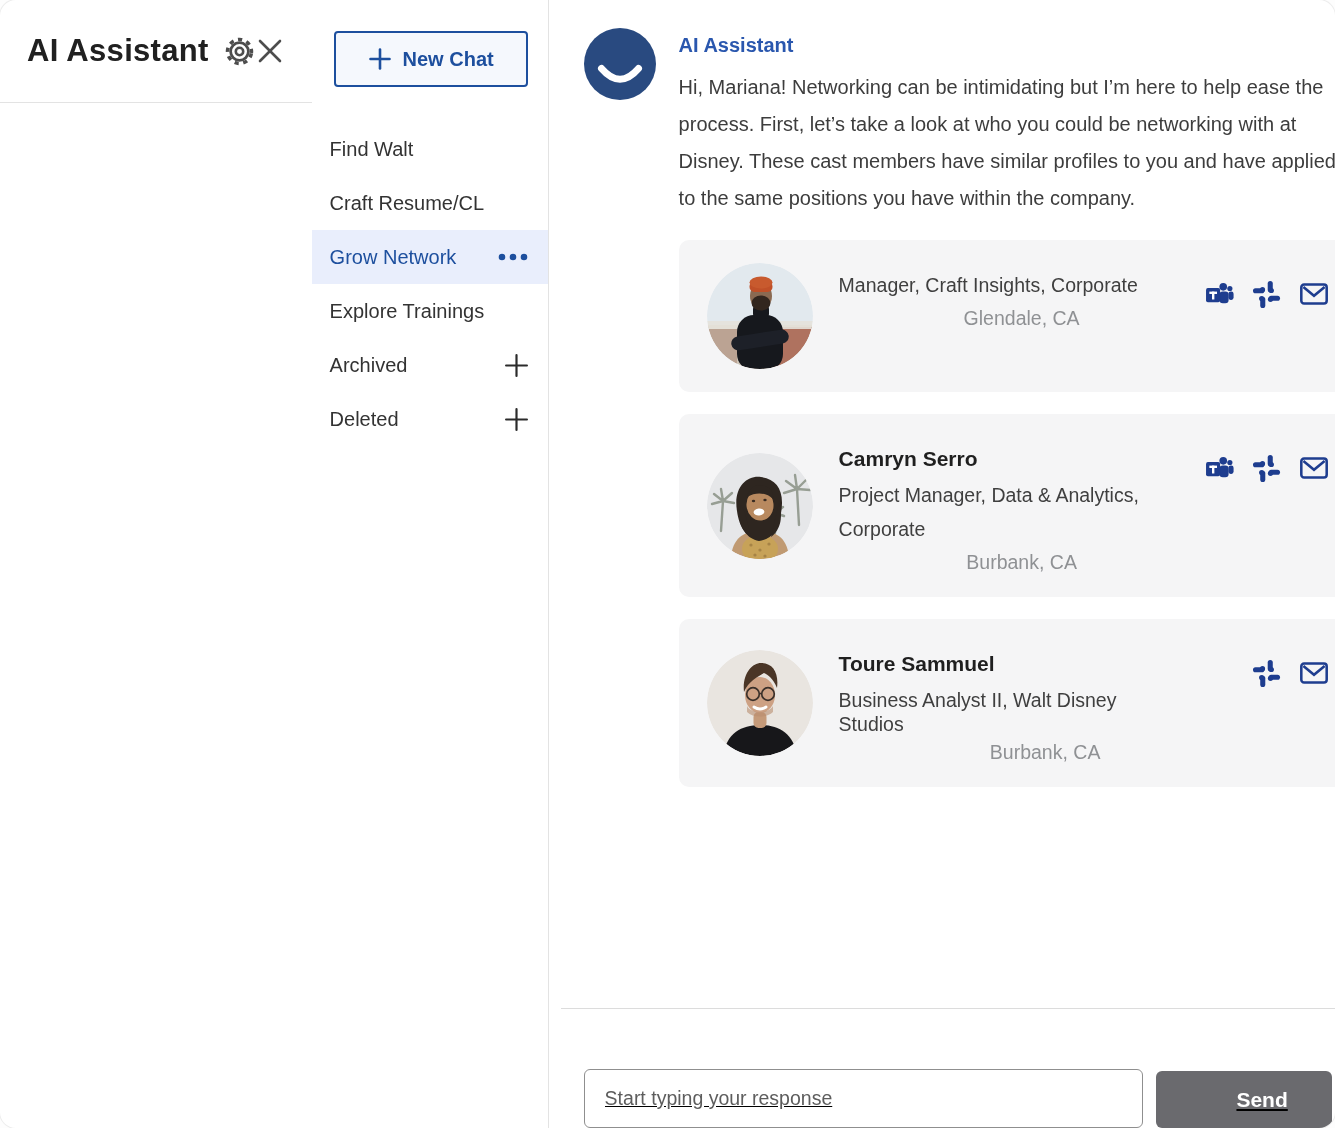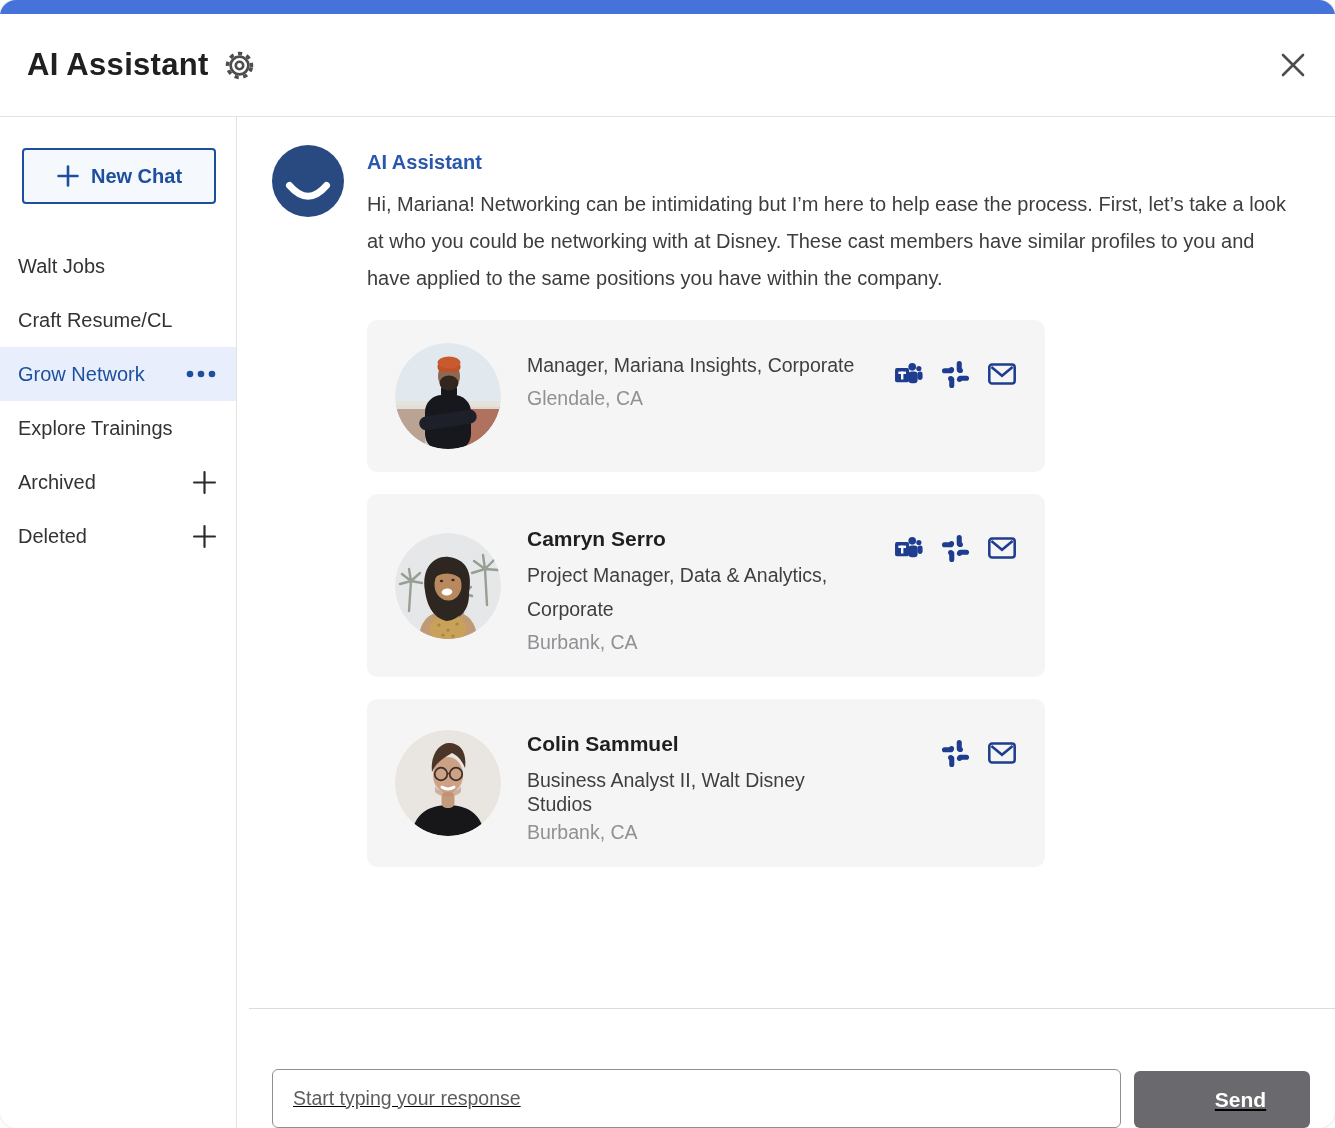--- a/index.html
+++ b/index.html
@@ -1,18 +1,18 @@
 <!DOCTYPE html>
 <html><head>
 <meta charset="utf-8">
 <style>
   html,body{margin:0;padding:0;background:#fdfdfd;}
   *{box-sizing:border-box;font-family:"Liberation Sans", sans-serif;}
   .window{width:1335px;height:1128px;background:#fff;border-radius:16px;overflow:hidden;
-    display:flex;flex-direction:column;box-shadow:0 0 0 1px #ededed;}
+    display:flex;box-shadow:0 0 0 1px #ededed;}
   .topbar{height:14px;background:#4573d9;flex:0 0 auto;}
   .header{height:103px;flex:0 0 auto;display:flex;align-items:center;padding:0 27px;border-bottom:1px solid #e3e3e3;}
   .header-title{font-size:31px;font-weight:700;color:#202020;letter-spacing:.3px;}
   .gear{margin-left:15px;display:flex;align-items:center;cursor:pointer;}
   .close{margin-left:auto;cursor:pointer;display:flex;align-items:center;}
   .body{flex:1;display:flex;min-height:0;gap:12px;}
   .sidebar{width:237px;flex:0 0 auto;border-right:1px solid #e3e3e3;padding-top:31px;}
   .newchat{margin:0 0 35px 22px;width:194px;height:56px;border:2px solid #1d4f9e;border-radius:4px;
     background:#f5f8fd;color:#1d4f9e;font-size:20px;font-weight:700;display:flex;align-items:center;
     justify-content:center;gap:11px;cursor:pointer;}
@@ -28,21 +28,21 @@
   .msg-text{font-size:20px;color:#3d3d3d;line-height:37px;max-width:925px;}
   .cards{margin-top:23px;}
   .card{width:678px;background:#f5f5f6;border-radius:10px;display:flex;
     padding:23px 28px 23px 28px;margin-bottom:22px;}
   .photo{width:106px;height:106px;border-radius:50%;overflow:hidden;flex:0 0 auto;align-self:center;}
   .photo svg{display:block;}
   .card-info{margin-left:26px;flex:1;padding-top:5px;}
   .card-name{font-size:21px;font-weight:700;color:#1f1f1f;margin:5px 0 7px;}
   .card-title{font-size:19.5px;color:#3f3f3f;line-height:34px;max-width:345px;}
   .card.tight .card-title{line-height:24px;max-width:282px;margin-top:12px;}
-  .card-loc{font-size:19.5px;color:#8f9194;margin-top:5px;}
+  .card-loc{font-size:19.5px;color:#8f9194;margin-top:5px;text-align:center;}
   .card-icons{display:flex;gap:17px;padding-top:16px;}
   .icon-btn{width:30px;height:30px;display:flex;align-items:center;justify-content:center;cursor:pointer;}
   .composer{height:120px;flex:0 0 auto;border-top:1px solid #dcdcdc;display:flex;align-items:flex-end;
     padding:0 25px 0 23px;gap:13px;text-decoration:underline;}
   .composer input{flex:1;height:59px;border:1.5px solid #8f8f8f;border-radius:6px;font-size:19.5px;
     color:#333;padding:0 20px;outline:none;background:#fff;}
   .composer input::placeholder{color:#5d5d5d;}
   .send{width:176px;height:57px;background:#6a6a6e;border:none;border-radius:6px;color:#fff;
     font-size:21px;font-weight:700;cursor:pointer;padding-left:43px;}
 </style>
@@ -80,21 +80,21 @@
         <svg width="24" height="24" viewBox="0 0 24 24">
           <g stroke="#1d4f9e" stroke-width="2.6" stroke-linecap="round">
             <line x1="12" y1="2.5" x2="12" y2="21.5"></line>
               <line x1="2.5" y1="12" x2="21.5" y2="12"></line>
           </g>
         </svg>
         <span>New Chat</span>
       </button>
 
       <div class="nav-item">
-        <span>Walt Jobs</span>
+        <span>Find Walt</span>
       </div>
       <div class="nav-item">
         <span>Craft Resume/CL</span>
       </div>
       <div class="nav-item active">
         <span>Grow Network</span>
         <svg width="32" height="8" viewBox="0 0 32 8">
           <g fill="#1d4f9e">
               <circle cx="5" cy="4" r="3.3"></circle>
               <circle cx="16" cy="4" r="3.3"></circle>
@@ -158,21 +158,21 @@
                       <rect x="24" y="70" width="58" height="14" rx="7" fill="#1d2028" transform="rotate(-9 53 77)"></rect>
                       <rect x="46" y="41" width="16" height="15" rx="5" fill="#16181d"></rect>
                       <ellipse cx="54" cy="33" rx="11" ry="13" fill="#8a6a52"></ellipse>
                       <ellipse cx="54" cy="40" rx="9.5" ry="7.5" fill="#32261e"></ellipse>
                       <rect x="42.5" y="18.5" width="23" height="10.5" rx="5" fill="#c05028"></rect>
                       <ellipse cx="54" cy="19.5" rx="11.5" ry="6" fill="#c85a2e"></ellipse>
                     </g>
                   </svg>
                 </div>
                 <div class="card-info">
-                  <div class="card-title">Manager, Mariana Insights, Corporate</div>
+                  <div class="card-title">Manager, Craft Insights, Corporate</div>
                   <div class="card-loc">Glendale, CA</div>
                 </div>
                 <div class="card-icons">
                   <span class="icon-btn">
                     <svg width="29" height="29" viewBox="0 0 28 28" fill="#1e3d8f">
                       <circle cx="17.6" cy="6.6" r="3.7"></circle>
                         <circle cx="24" cy="8.2" r="2.5"></circle>
                       <rect x="14" y="11" width="8.8" height="11.4" rx="3.2"></rect>
                       <rect x="22.6" y="11" width="5" height="8.2" rx="2.2"></rect>
                       <rect x="1" y="7.8" width="13.6" height="13.6" rx="1.8"></rect>
@@ -299,21 +299,21 @@
                       <g fill="none" stroke="#3a302a" stroke-width="1.7">
                         <circle cx="46" cy="44" r="6.3"></circle>
                           <circle cx="61" cy="44" r="6.3"></circle>
                         <line x1="52.3" y1="43.5" x2="54.7" y2="43.5"></line>
                       </g>
                       <path d="M47 57 Q53 61 59 57" stroke="#fff" stroke-width="3" fill="none" stroke-linecap="round"></path>
                     </g>
                   </svg>
                 </div>
                 <div class="card-info">
-                  <div class="card-name">Colin Sammuel</div>
+                  <div class="card-name">Toure Sammuel</div>
                   <div class="card-title">Business Analyst II, Walt Disney Studios</div>
                   <div class="card-loc">Burbank, CA</div>
                 </div>
                 <div class="card-icons">
                   <span class="icon-btn">
                     <svg width="29" height="29" viewBox="0 0 24 24" fill="#1e3d8f">
                       <use href="#sg1"></use>
                       <use href="#sg1" transform="rotate(90 12 12)"></use>
                       <use href="#sg1" transform="rotate(180 12 12)"></use>
                       <use href="#sg1" transform="rotate(270 12 12)"></use>

